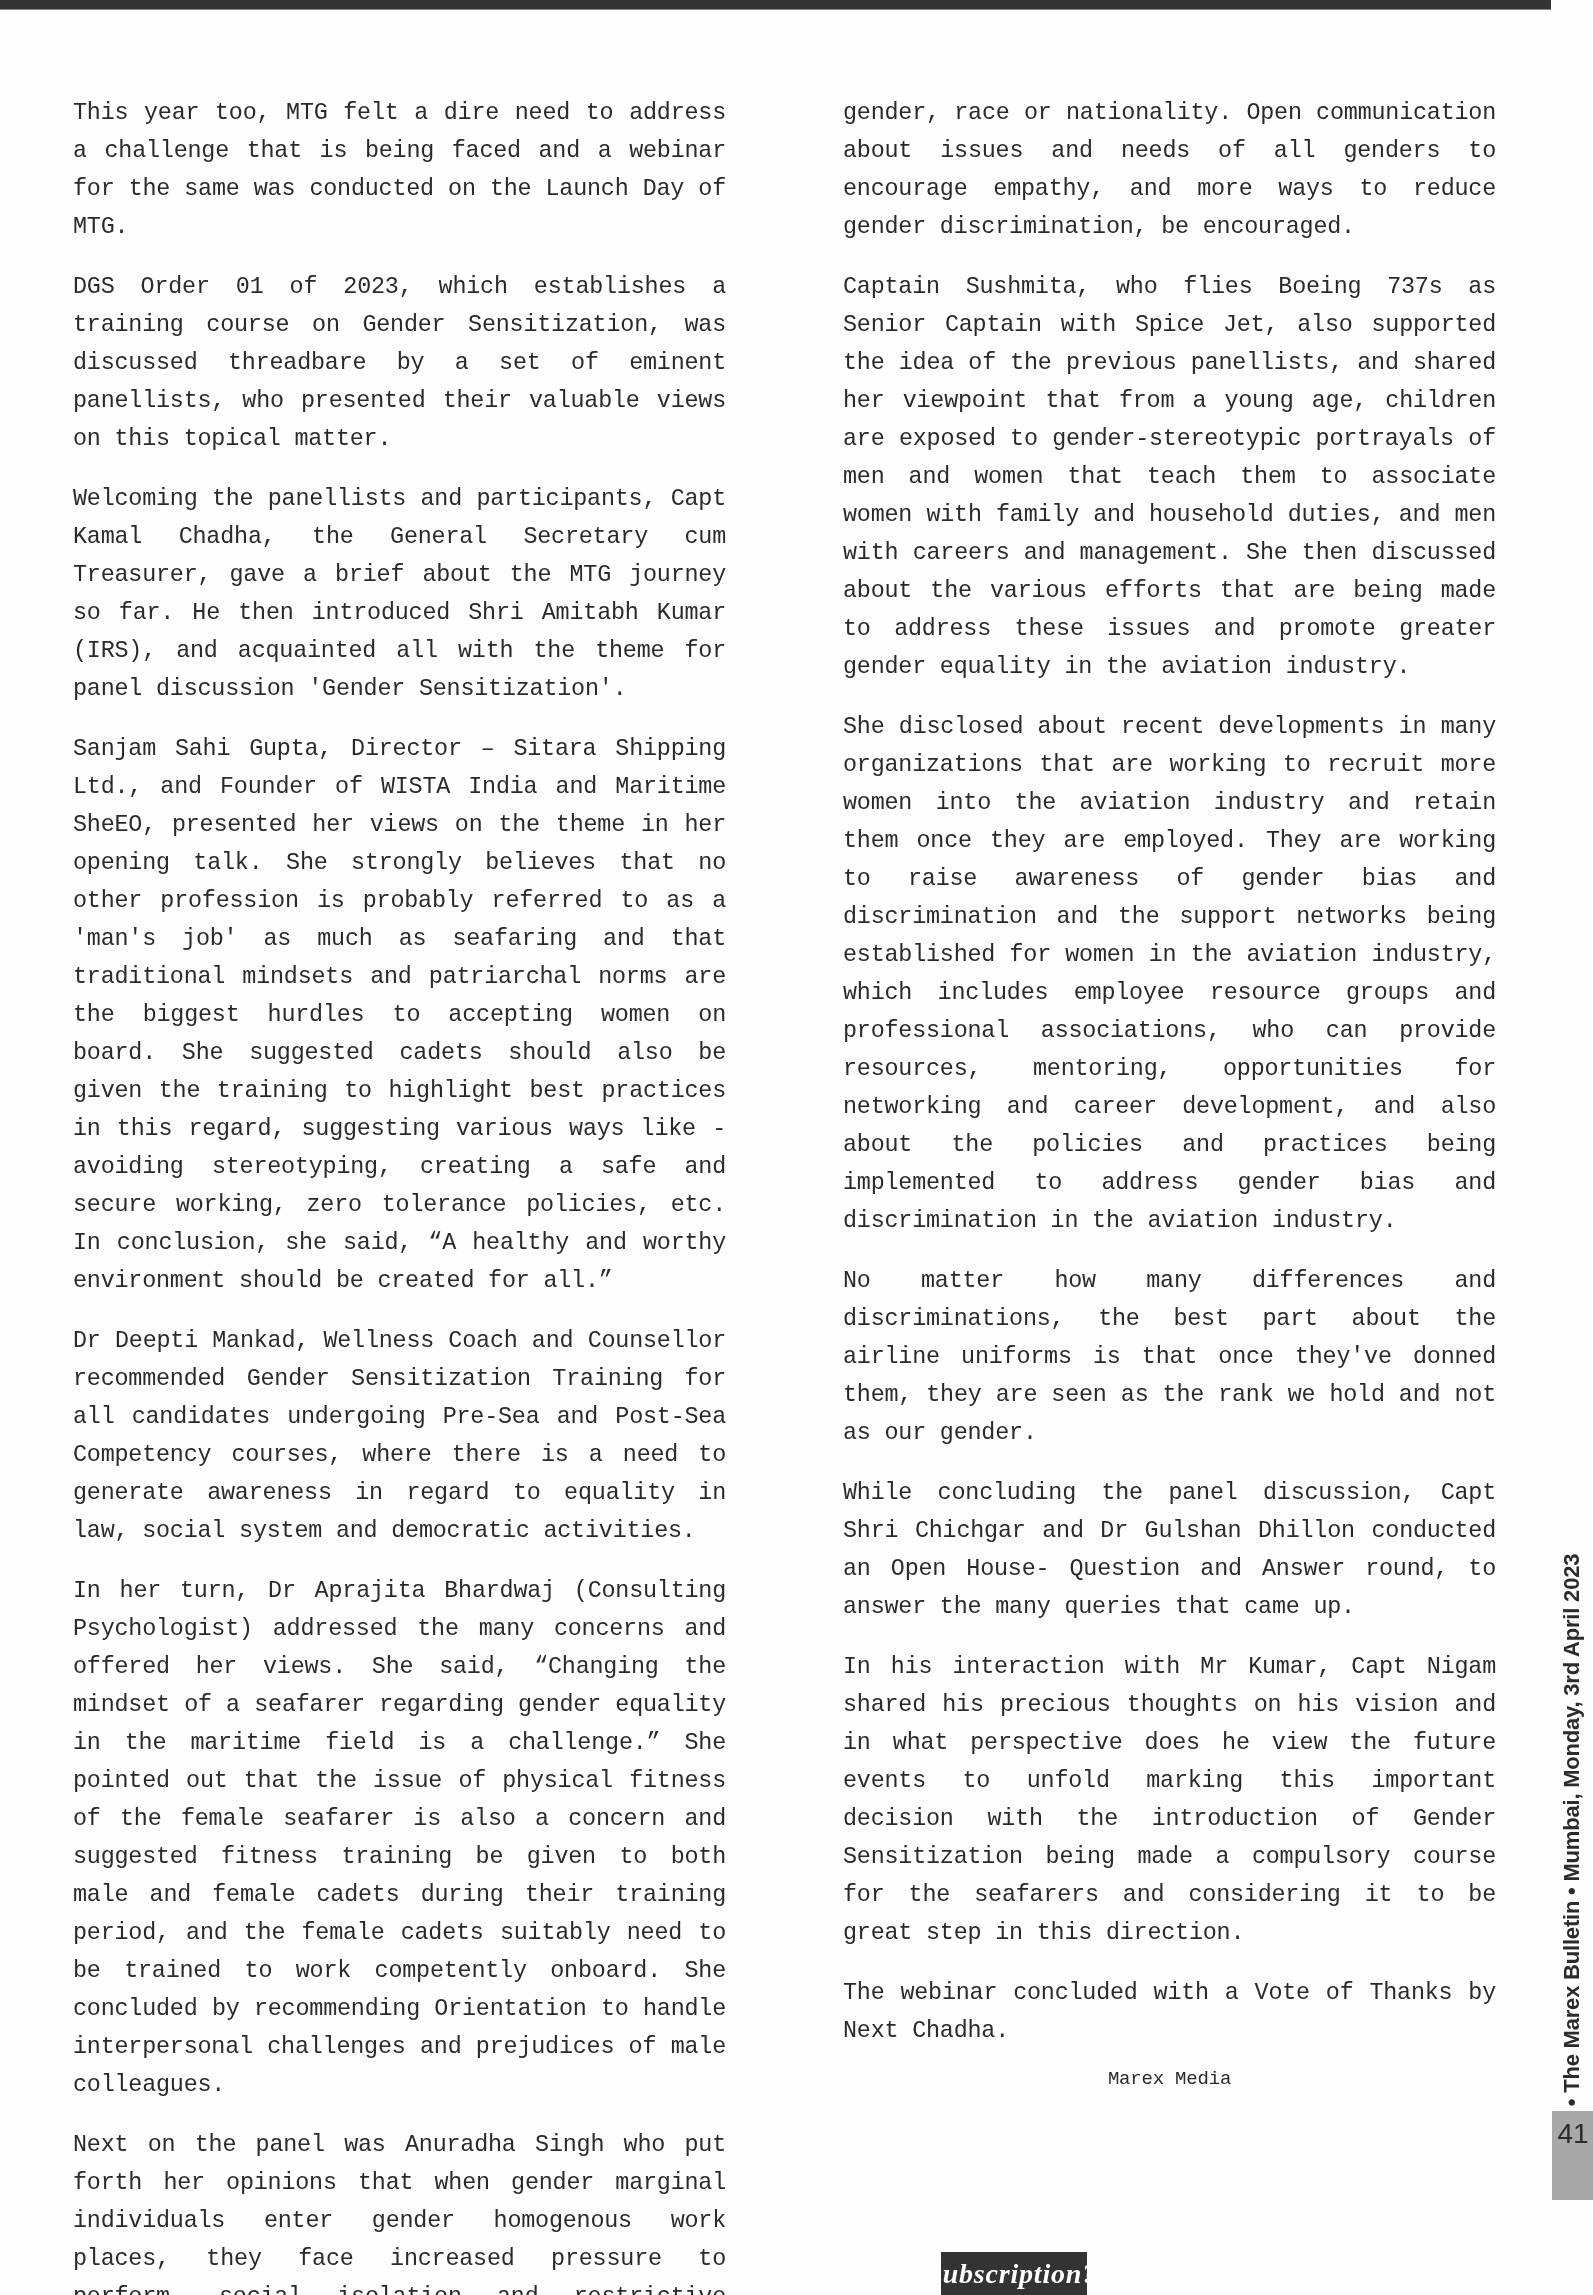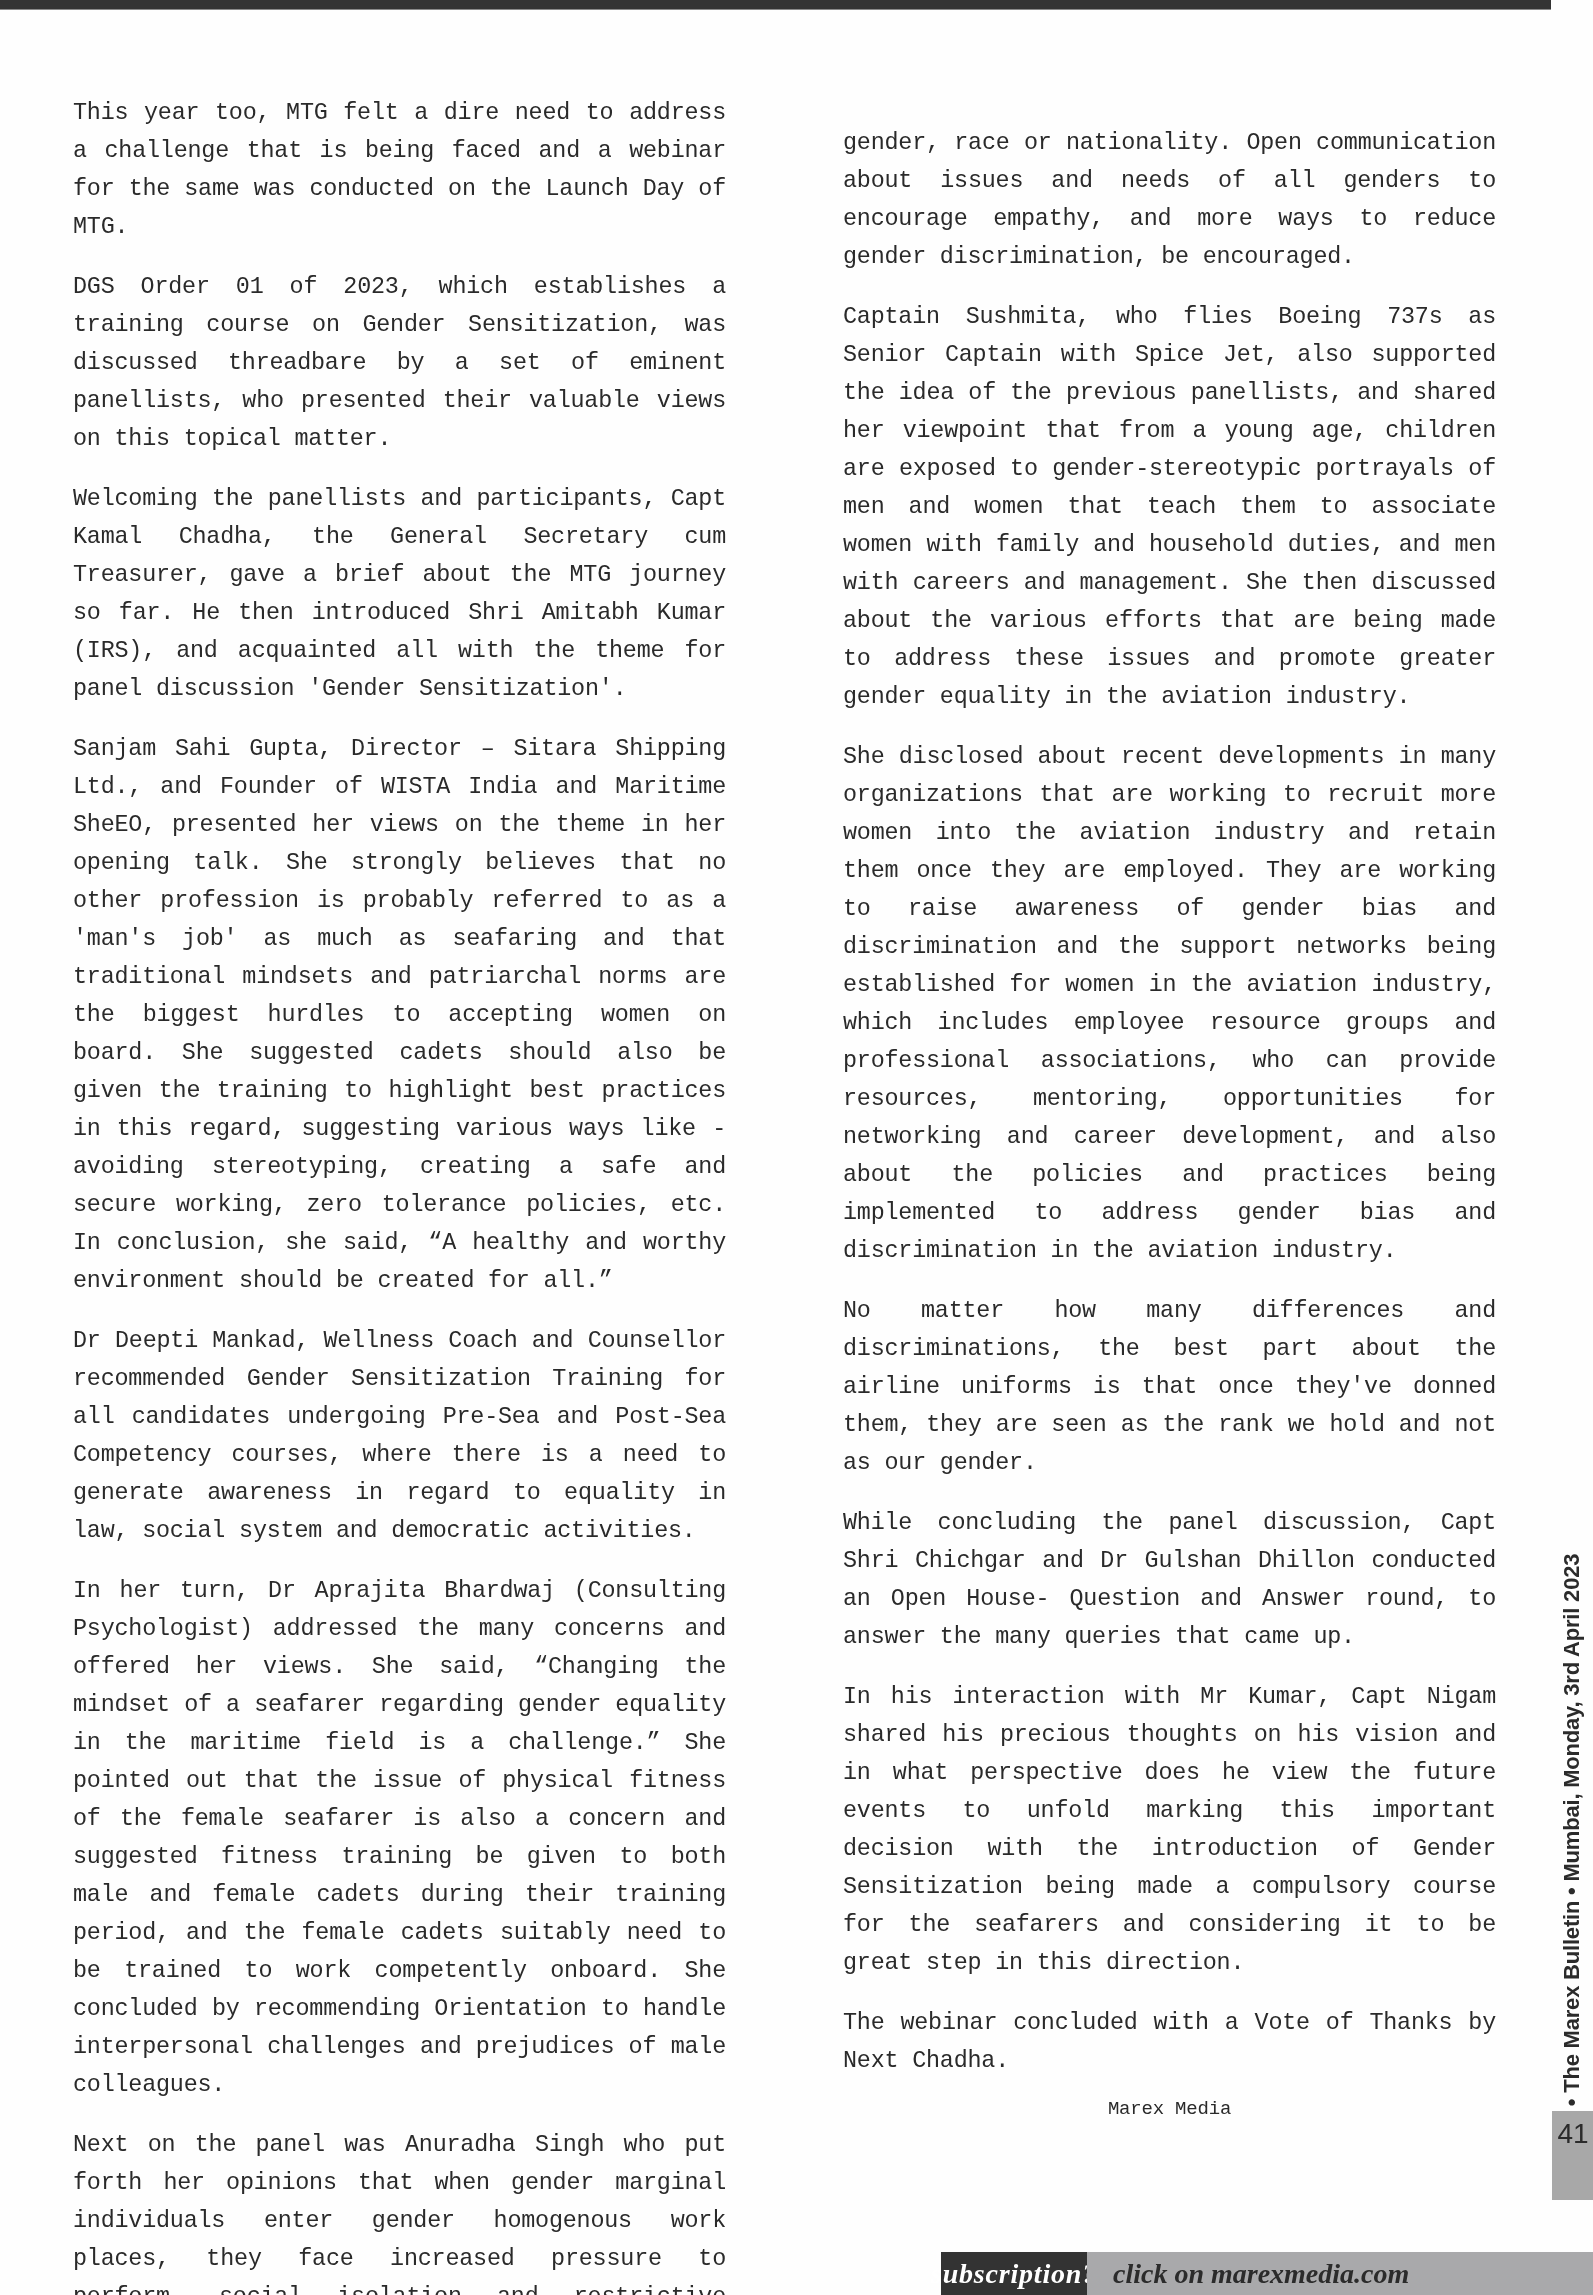--- a/index.html
+++ b/index.html
@@ -12,21 +12,21 @@
     position: absolute; left: 0; top: 0; width: 1551px; height: 9px;
     background: #343434; border-bottom: 1.6px solid #8a8a8a;
   }
   .column {
     position: absolute; top: 94px; width: 653px;
     font-size: 23.4px; line-height: 38px; text-align: justify;
     letter-spacing: -0.2px;
     font-family: Liberation Mono, monospace;
   }
   .col-left { left: 73px; }
-  .col-right { left: 843px; margin-top: 30px; }
+  .col-right { left: 843px; }
   .column p { margin: 0 0 22px 0; }
   .credit {
     text-align: center; font-size: 19px; line-height: 24.6px; margin-top: -4.9px;
   }
   .side-strip {
     position: absolute; left: 1551px; top: 1559px; width: 43px; height: 542px;
     display: flex; align-items: center; justify-content: center;
   }
   .side-text {
     transform: rotate(-90deg); white-space: nowrap;
@@ -82,15 +82,14 @@
 </div>
 
 <div class="side-strip">
   <div class="side-text">• The Marex Bulletin • Mumbai, Monday, 3rd April 2023</div>
 </div>
 
 <div class="page-number">41</div>
 
 <div class="sub-banner">
   <div class="sub-dark">subscription?</div>
-  <div class="sub-light">click on marexmedia.com</div>
 </div>
 
 
 </body></html>

